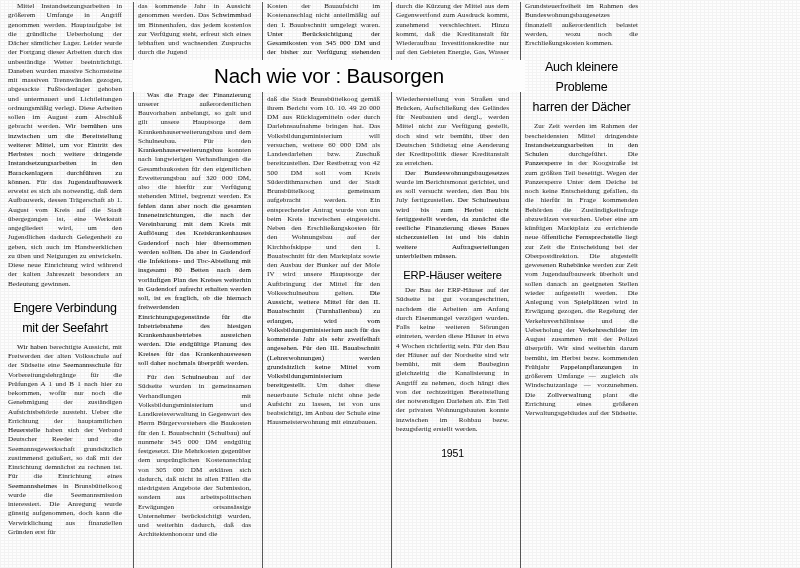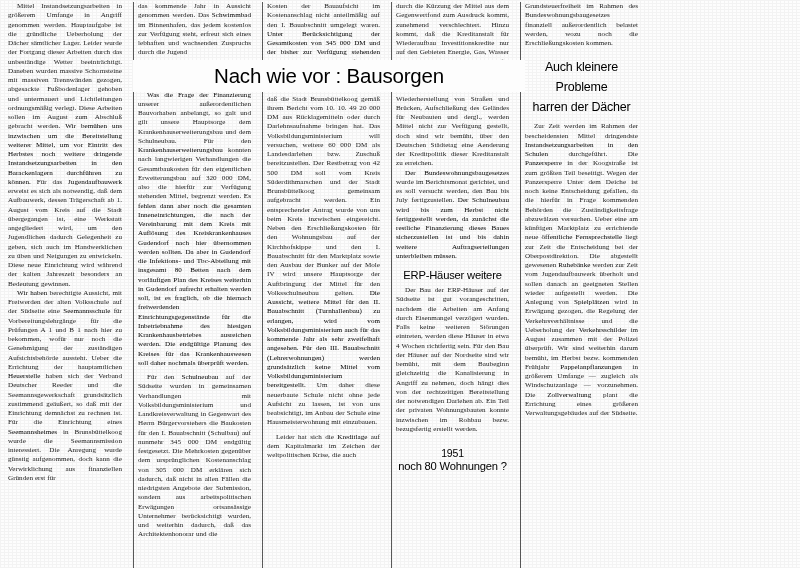--- a/index.html
+++ b/index.html
@@ -108,51 +108,53 @@
 
   <div id="wide-headline-wrap">
     <div class="hl hl-big">Nach wie vor : Bausorgen</div>
   </div>
 
   <div class="cols">
 
     <div class="col">
       <p class="indent"><span>Mittel Instandsetzungsarbeiten in größerem Umfange in Angriff genommen werden. Hauptaufgabe ist die gründliche Ueberholung der Dächer sämtlicher Lager. Leider wurde der Fortgang dieser Arbeiten durch das unbeständige Wetter beeinträchtigt. Daneben wurden massive Schornsteine mit massiven Trennwänden gezogen, abgesackte Fußbodenlager gehoben und untermauert und Lichtleitungen ordnungsmäßig verlegt. Diese Arbeiten sollen im August zum Abschluß gebracht werden. </span><b>Wir bemühen uns inzwischen um die Bereitstellung weiterer Mittel, um vor Eintritt des Herbstes noch weitere dringende Instandsetzungsarbeiten in den Barackenlagern durchführen zu können.</b><span> Für das </span><b>Jugendaufbauwerk</b><span> erweist es sich als notwendig, daß dem Aufbauwerk, dessen Trägerschaft ab 1. August vom Kreis auf die Stadt übergegangen ist, eine Werkstatt angegliedert wird, um den Jugendlichen dadurch Gelegenheit zu geben, sich auch im Handwerklichen zu üben und Neigungen zu entwickeln. Diese neue Einrichtung wird während der kalten Jahreszeit besonders an Bedeutung gewinnen.</span></p>
 
+      <div class="hl hl-med">
+        <div>Engere Verbindung</div>
+        <div>mit der Seefahrt</div>
+      </div>
 
       <p class="indent"><b>Wir haben</b><span> berechtigte Aussicht, mit Freiwerden der alten Volksschule auf der Südseite eine </span><b>Seemannsschule</b><span> für Vorbereitungslehrgänge für die Prüfungen A 1 und B 1 nach hier zu bekommen, wofür nur noch die Genehmigung der zuständigen Aufsichtsbehörde aussteht. Ueber die Errichtung der hauptamtlichen </span><b>Heuerstelle</b><span> haben sich der Verband Deutscher Reeder und die Seemannsgewerkschaft grundsätzlich zustimmend geäußert, so daß mit der Einrichtung demnächst zu rechnen ist. Für die Einrichtung eines </span><b>Seemannsheimes</b><span> in Brunsbüttelkoog wurde die Seemannsmission interessiert. Die Anregung wurde günstig aufgenommen, doch kann die Verwirklichung aus finanziellen Gründen erst für</span></p>
     </div>
 
     <div class="col">
       <p><span>das kommende Jahr in Aussicht genommen werden. Das </span><b>Schwimmbad</b><span> im Binnenhafen, das jedem kostenlos zur Verfügung steht, erfreut sich eines lebhaften und wachsenden Zuspruchs durch die Jugend</span></p>
 
       <div class="spacer-wide"></div>
 
       <p class="indent"><b>Was die Frage der Finanzierung</b><span> unserer außerordentlichen Bauvorhaben anbelangt, so galt und gilt unsere Hauptsorge dem Krankenhauserweiterungsbau und dem Schulneubau. Für den </span><b>Krankenhauserweiterungsbau</b><span> konnten nach langwierigen Verhandlungen die Gesamtbaukosten für den eigentlichen Erweiterungsbau auf 320 000 DM, also die hierfür zur Verfügung stehenden Mittel, begrenzt werden. </span><b>Es fehlen dann aber noch die gesamten Inneneinrichtungen, die nach der Vereinbarung mit dem Kreis mit Auflösung des Kreiskrankenhauses Gudendorf nach hier übernommen werden sollten. Da aber in Gudendorf die Infektions- und Tbc-Abteilung mit insgesamt 80 Betten nach dem vorläufigen Plan des Kreises weiterhin in Gudendorf aufrecht erhalten werden soll, ist es fraglich, ob die hiernach freiwerdenden Einrichtungsgegenstände für die Inbetriebnahme des hiesigen Krankenhausbetriebes ausreichen werden. Die endgültige Planung des Kreises für das Krankenhauswesen soll daher nochmals überprüft werden.</b></p>
 
       <p class="indent gap"><span>Für den </span><b>Schulneubau</b><span> auf der Südseite wurden in gemeinsamen Verhandlungen mit Volksbildungsministerium und Landkreisverwaltung in Gegenwart des Herrn Bürgervorstehers die Baukosten für den I. Bauabschnitt (Schulbau) auf nunmehr 345 000 DM endgültig festgesetzt. Die Mehrkosten gegenüber dem ursprünglichen Kostenanschlag von 305 000 DM erklären sich dadurch, daß nicht in allen Fällen die niedrigsten Angebote der Submission, sondern aus arbeitspolitischen Erwägungen ortsansässige Unternehmer berücksichtigt wurden, und weiterhin dadurch, daß das Architektenhonorar und die</span></p>
     </div>
 
     <div class="col">
       <p><span>Kosten der Bauaufsicht im Kostenanschlag nicht anteilmäßig auf den I. Bauabschnitt umgelegt waren. </span><b>Unter Berücksichtigung der Gesamtkosten von 345 000 DM und der bisher zur Verfügung stehenden 222 500 DM sind für die Fertigstellung des I. Bauabschnittes noch 122 500 DM aufzubringen.</b><span> Hierfür wurde nunmehr vorgesehen, daß die Stadt Brunsbüttelkoog gemäß ihrem Bericht vom 10. 10. 49 20 000 DM aus Rücklagemitteln oder durch Darlehnsaufnahme bringen hat. Das Volksbildungsministerium will versuchen, weitere 60 000 DM als Landesdarlehen bzw. Zuschuß bereitzustellen. Der Restbetrag von 42 500 DM soll vom Kreis Süderdithmarschen und der Stadt Brunsbüttelkoog gemeinsam aufgebracht werden. Ein entsprechender Antrag wurde von uns beim Kreis inzwischen eingereicht. Neben den Erschließungskosten für den Wohnungsbau auf der Kirchhofskippe und den I. Bauabschnitt für den Marktplatz sowie den Ausbau der Bunker auf der Mole IV wird unsere Hauptsorge der Auftbringung der Mittel für den Volksschulneubau gelten. </span><b>Die Aussicht, weitere Mittel für den II. Bauabschnitt (Turnhallenbau) zu erlangen, wird vom Volksbildungsministerium auch für das kommende Jahr als sehr zweifelhaft angesehen. Für den III. Bauabschnitt (Lehrerwohnungen) werden grundsätzlich keine Mittel vom Volksbildungsministerium bereitgestellt.</b><span> Um daher diese neuerbaute Schule nicht ohne jede Aufsicht zu lassen, ist von uns beabsichtigt, im Anbau der Schule eine Hausmeisterwohnung mit einzubauen.</span></p>
 
-      <p class="indent gap"><span>Leider hat sich die </span><b>Kreditlage</b><span> auf dem Kapitalmarkt im Zeichen der weltpolitischen Krise, die auch</span></p>
     </div>
 
     <div class="col">
       <p><span>durch die Kürzung der Mittel aus dem Gegenwertfond zum Ausdruck kommt, zunehmend verschlechtert. Hinzu kommt, daß die Kreditanstalt für Wiederaufbau Investitionskredite nur auf den Gebieten Energie, Gas, Wasser und Nahverkehrsbetriebe für kommunale Investitionen vergibt. Für die Erweiterung von Krankenhäusern, Neubau von Schulen, Erhaltung und Wiederherstellung von Straßen und Brücken, Aufschließung des Geländes für Neubauten und dergl., werden Mittel nicht zur Verfügung gestellt, doch sind wir bemüht, über den Deutschen Städtetag eine Aenderung der Kreditpolitik dieser Kreditanstalt zu erreichen.</span></p>
 
       <p class="indent"><b>Der Bundeswohnungsbaugesetzes</b><span> wurde im Berichtsmonat gerichtet, und es soll versucht werden, den Bau bis July fertigzustellen. </span><b>Der Schulneubau wird bis zum Herbst nicht fertiggestellt werden, da zunächst die restliche Finanzierung dieses Baues sicherzustellen ist und bis dahin weitere Auftragserteilungen unterbleiben müssen.</b></p>
 
       <div class="hl hl-sm">ERP-Häuser weitere</div>
 
       <p class="indent"><span>Der Bau der ERP-Häuser auf der Südseite ist gut vorangeschritten, nachdem die Arbeiten am Anfang durch Eisenmangel verzögert wurden. Falls keine weiteren Störungen eintreten, werden diese Häuser in etwa 4 Wochen richtfertig sein. Für den Bau der Häuser auf der Nordseite sind wir bemüht, mit dem Baubeginn gleichzeitig die Kanalisierung in Angriff zu nehmen, doch hängt dies von der rechtzeitigen Bereitstellung der notwendigen Darlehen ab. Ein Teil der privaten Wohnungsbauten konnte inzwischen im Rohbau bezw. bezugsfertig erstellt werden.</span></p>
 
       <div class="hl hl-num">1951</div>
-      <div class="hl hl-sm" style="margin-top:1px">noch 80 Wohnungen ?</div>
 
     </div>
 
     <div class="col">
       <p><span>Grundsteuerfreiheit im Rahmen des Bundeswohnungsbaugesetzes finanziell außerordentlich belastet werden, wozu noch die Erschließungskosten kommen.</span></p>
 
       <div class="hl hl-med">
         <div>Auch kleinere Probleme</div>
         <div>harren der Dächer</div>
       </div>

